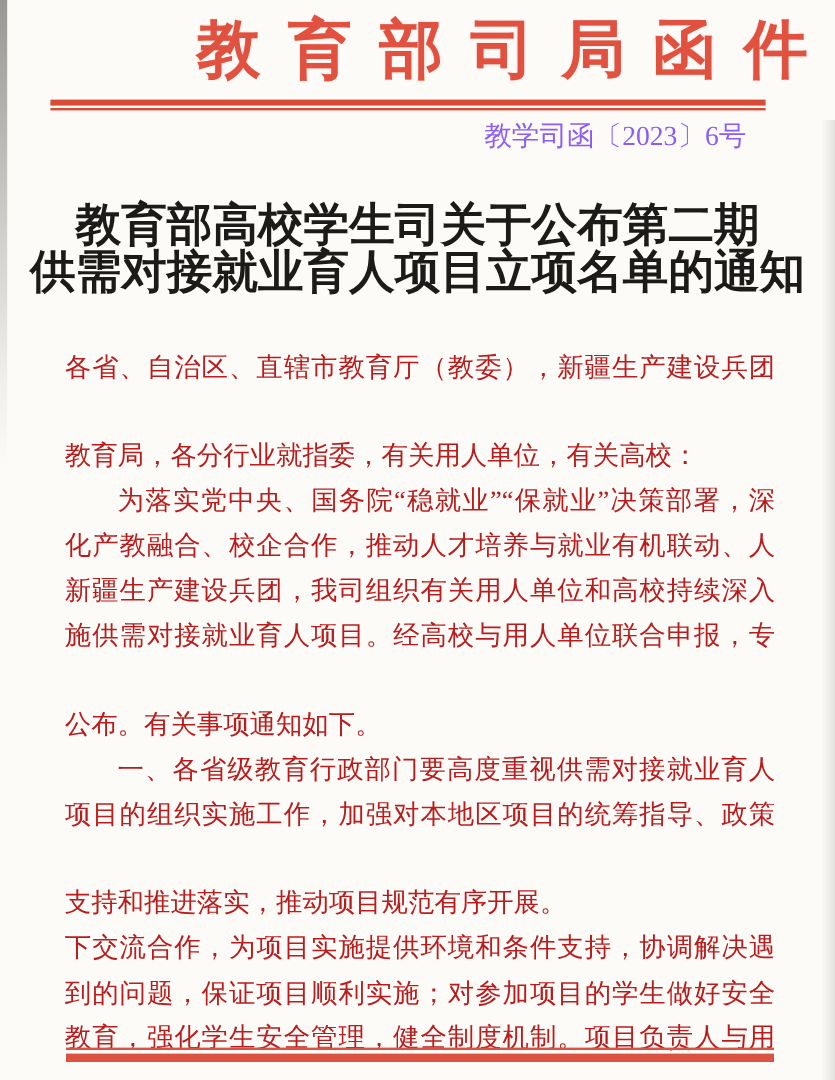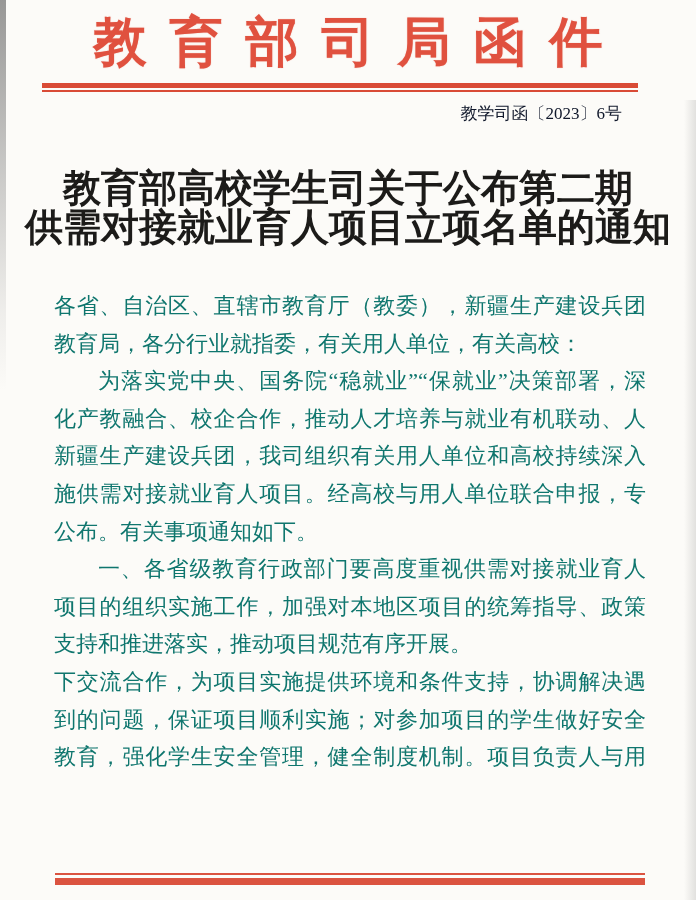--- a/index.html
+++ b/index.html
@@ -36,21 +36,21 @@
   }
   
   .masthead {
     position: absolute;
     top: 10px; left: 0;
     width: 100%;
     line-height: 64px;
     font-size: 53px;
     font-weight: 900;
     color: #e0513f;
-    text-align: center;
+    text-align: right;
     letter-spacing: 23px;
     padding-left: 23px;
     box-sizing: border-box;
     text-shadow: 0 0 1px rgba(224,81,63,0.5);
   }
   
   .rule-top {
     position: absolute;
     left: 42px; top: 83px;
     width: 596px;
@@ -62,52 +62,52 @@
     position: absolute;
     left: 55px; top: 873px;
     width: 590px;
   }
   .rule-bottom .thin  { height: 2px; background: #db5340; }
   .rule-bottom .thick { height: 7px; background: #db5340; margin-top: 3px; }
 
   .doc-number {
     position: absolute;
     top: 98px; right: 74px;
-    font-size: 17px;
+    font-size: 23px;
     line-height: 32px;
-    color: #0f172a;
+    color: #8b5cf6;
     text-align: right;
   }
   .title {
     position: absolute;
     top: 169px; left: 0;
     width: 100%;
     text-align: center;
     font-size: 38px;
     font-weight: 700;
     line-height: 39px;
     color: #1c1b19;
   }
   .body-text {
     position: absolute;
     top: 287px; left: 54px;
     width: 592px;
     font-size: 22px;
-    color: #0f766e;
+    color: #b91c1c;
   }
   .line {
     height: 37.6px;
     line-height: 37.6px;
     overflow: hidden;
     text-align: justify;
     text-align-last: justify;
     text-justify: inter-character;
   }
   .line.indent { padding-left: 44px; }
-  .line.end { text-align: left; text-align-last: left; }
+  .line.end { text-align: left; text-align-last: left; margin-top: 36px; }
 </style>
 </head>
 <body>
 
 <div class="page">
 
   <div class="scan-edge-left"></div>
   <div class="scan-edge-right"></div>
 
   <div class="masthead">教育部司局函件</div>

